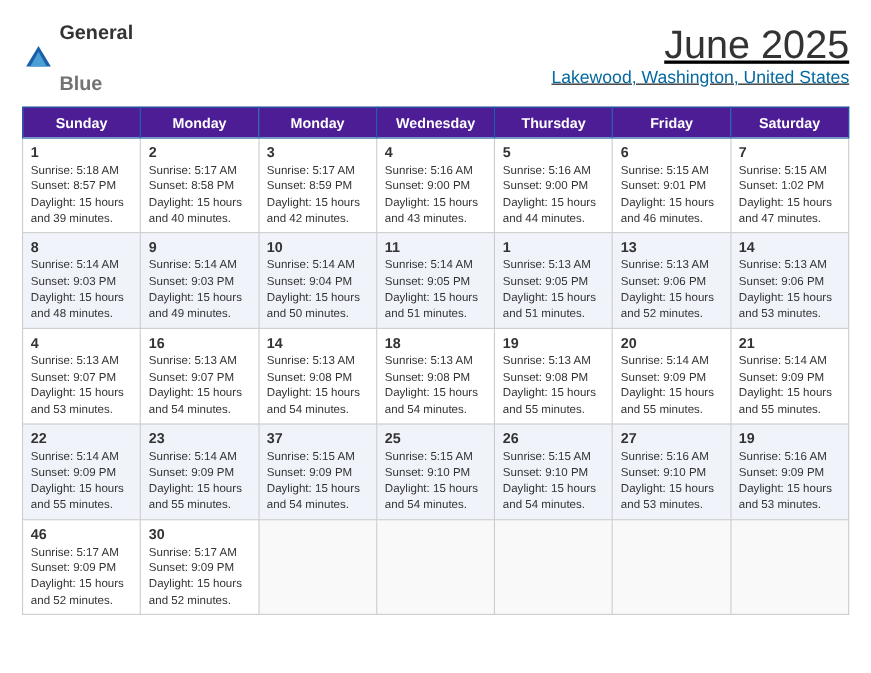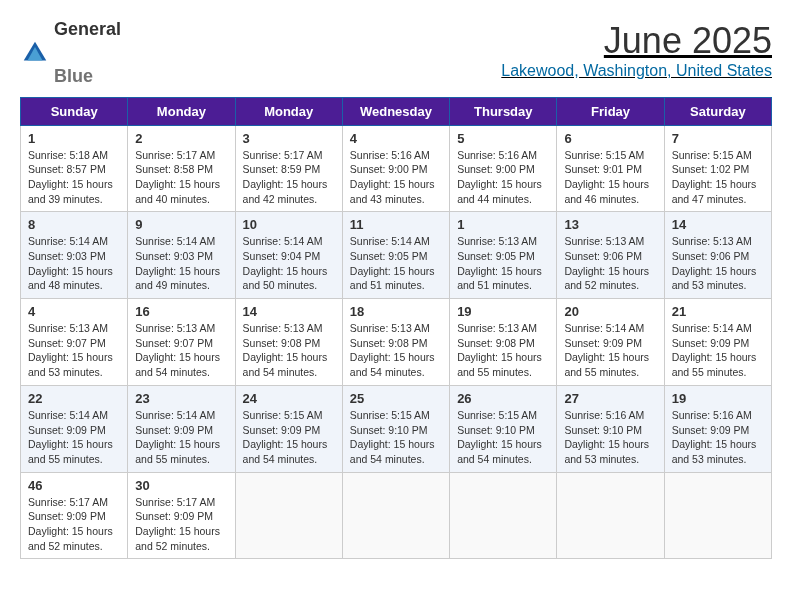--- a/index.html
+++ b/index.html
@@ -315,21 +315,21 @@
         </td>
         <td>
           <span class="day-number">23</span>
           <div class="day-info">
             <span>Sunrise: 5:14 AM</span><br>
             <span>Sunset: 9:09 PM</span><br>
             <span>Daylight: 15 hours and 55 minutes.</span>
           </div>
         </td>
         <td>
-          <span class="day-number">24</span>
+          <span class="day-number">37</span>
           <div class="day-info">
             <span>Sunrise: 5:15 AM</span><br>
             <span>Sunset: 9:09 PM</span><br>
             <span>Daylight: 15 hours and 54 minutes.</span>
           </div>
         </td>
         <td>
           <span class="day-number">25</span>
           <div class="day-info">
             <span>Sunrise: 5:15 AM</span><br>

